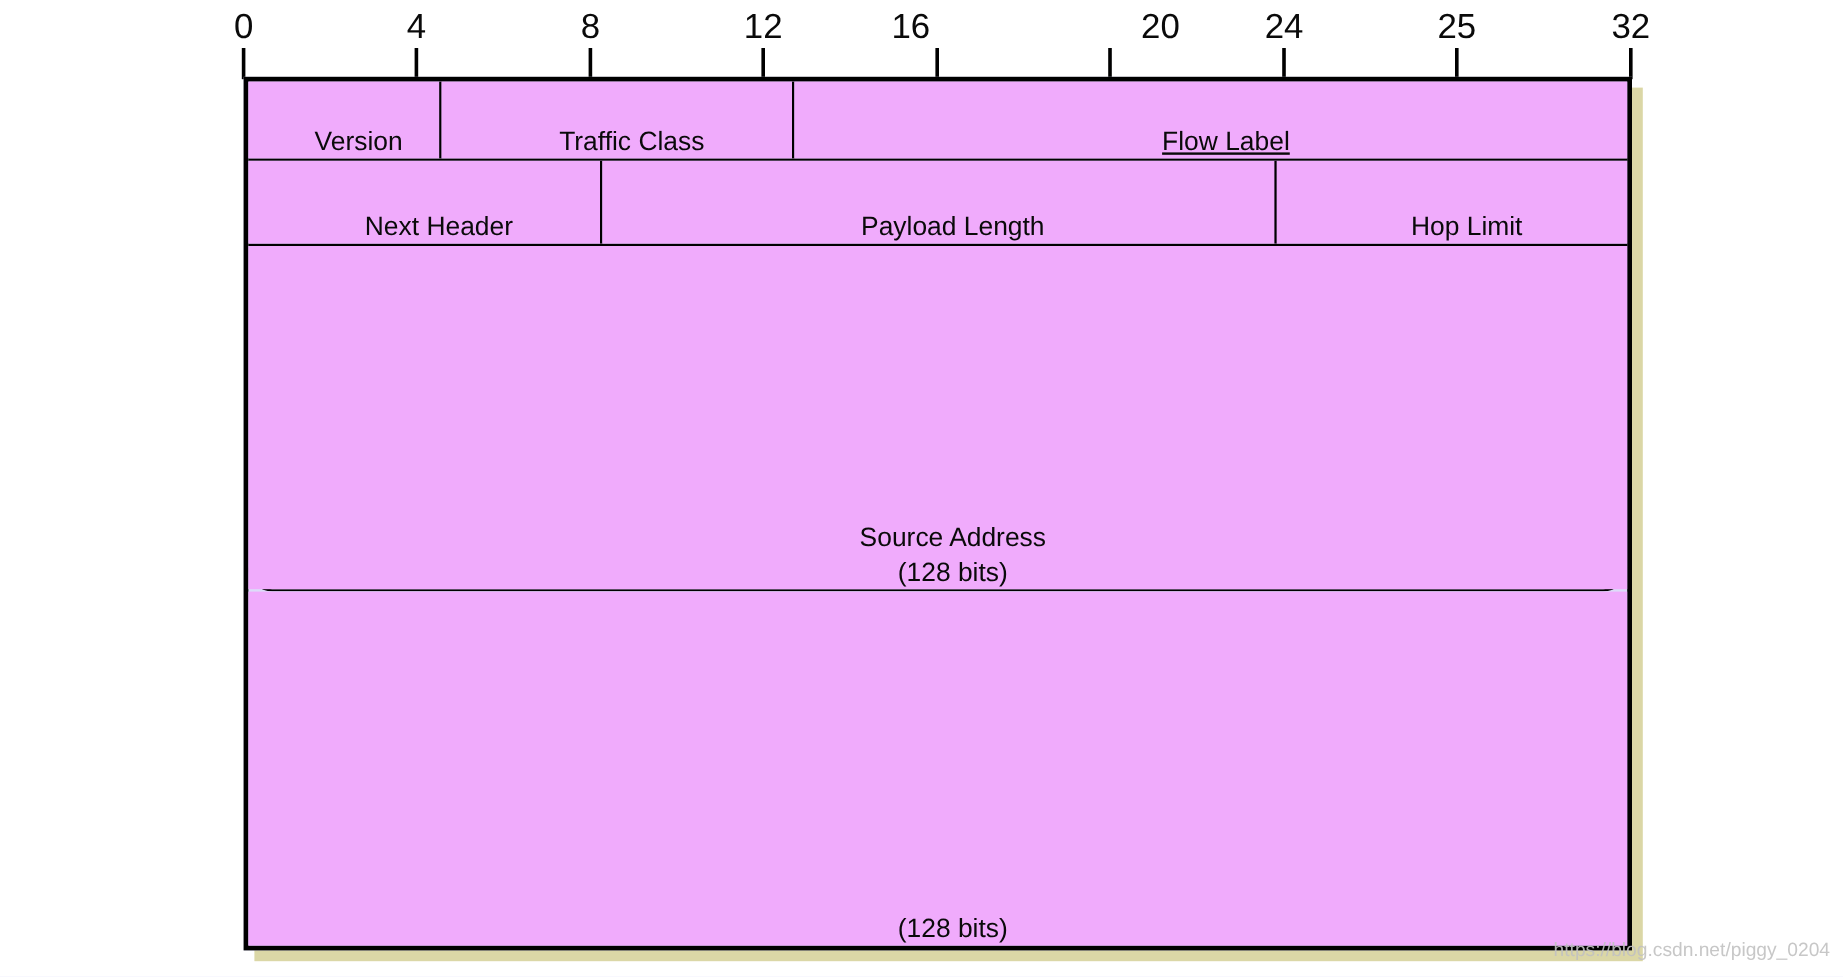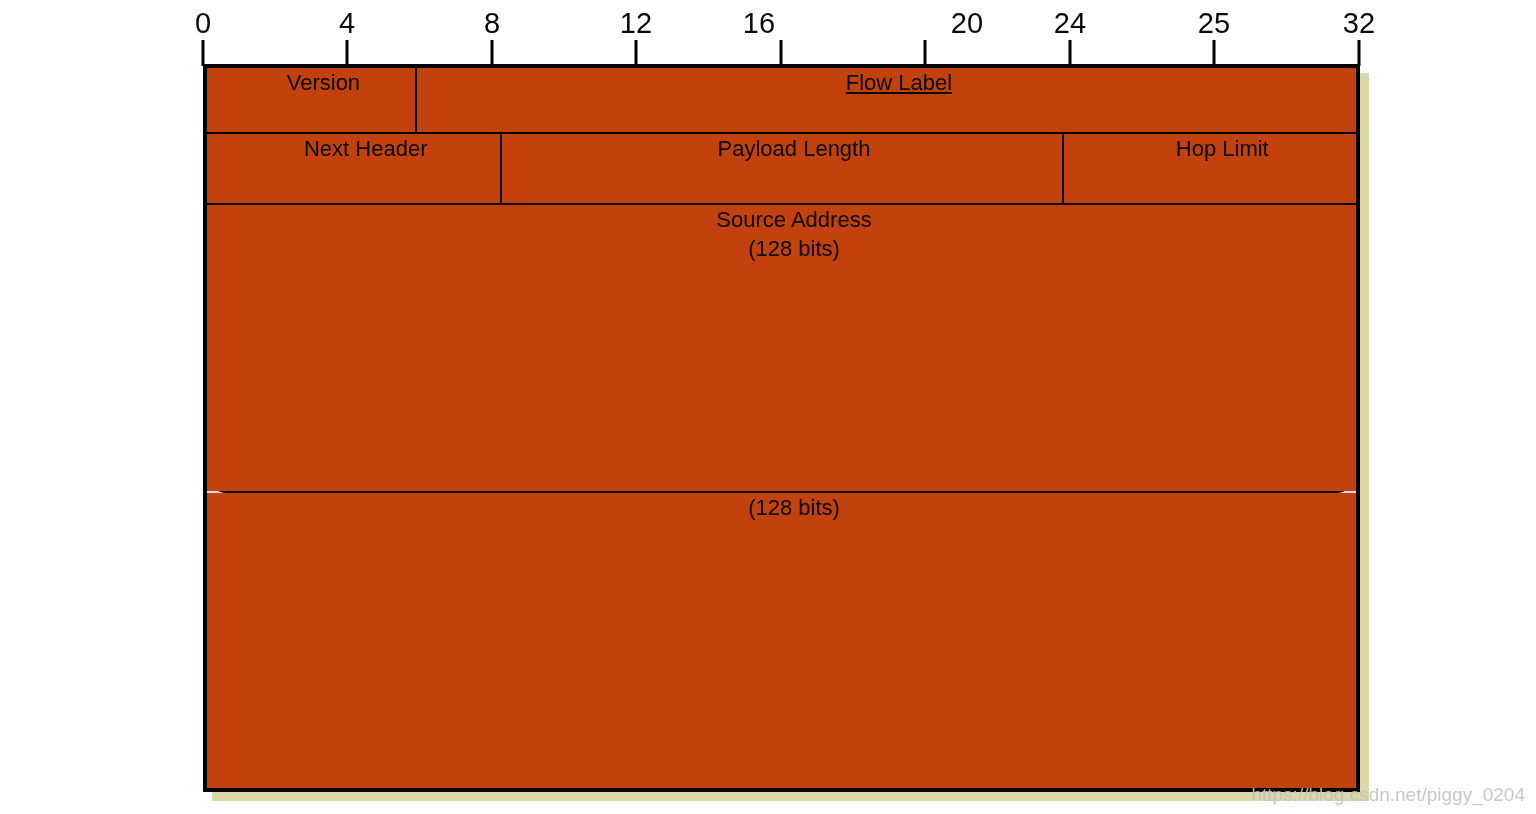--- a/index.html
+++ b/index.html
@@ -29,32 +29,32 @@
     border:4px solid #000;background:#dcdcf8;
     box-sizing:border-box;display:flex;flex-direction:column;
   }
   .hdr-row{display:flex;flex-direction:row;border-bottom:2px solid #000;box-sizing:border-box;}
   .hdr-row:last-child{border-bottom:none;}
   .row-1{height:66px;}
   .row-2{height:71px;}
   .row-3{height:288px;border-radius:20px;}
   .row-4{flex:1;}
   .hdr-cell{
-    display:flex;flex-direction:column;align-items:center;justify-content:flex-start;
+    display:flex;flex-direction:column;align-items:center;justify-content:flex-end;
     border-right:2px solid #000;box-sizing:border-box;
     font-size:22px;line-height:29px;text-align:center;
-    background:#c2410c;
+    background:#f0abfc;
     padding-left:25px;
   }
   .hdr-cell:last-child{border-right:none;}
   .bits-4{flex:4;} .bits-8{flex:8;} .bits-16{flex:16;} .bits-20{flex:20;text-decoration:underline;} .bits-32{flex:32;}
   
   .watermark{
     position:absolute;right:11px;top:784px;
-    font-size:19px;color:rgba(193,193,193,0.9);white-space:nowrap;
+    font-size:16px;color:rgba(193,193,193,0.9);white-space:nowrap;
   }
 </style>
 </head>
 <body>
 
 <div class="ruler-label" style="left:203px">0</div>
 <div class="ruler-label" style="left:347px">4</div>
 <div class="ruler-label" style="left:492px">8</div>
 <div class="ruler-label" style="left:636px">12</div>
 <div class="ruler-label" style="left:759px">16</div>
@@ -73,20 +73,23 @@
 <div class="tick" style="left:1214px"></div>
 <div class="tick" style="left:1359px"></div>
 
 <div class="shadow-rect"></div>
 
 <div class="hdr-table">
 
   <div class="hdr-row row-1">
     <div class="hdr-cell bits-4">
       <span>Version</span>
+    </div>
+    <div class="hdr-cell bits-8">
+      <span>Traffic Class</span>
     </div>
     <div class="hdr-cell bits-20">
       <span>Flow Label</span>
     </div>
   </div>
 
   <div class="hdr-row row-2">
     <div class="hdr-cell bits-8">
       <span>Next Header</span>
     </div>

